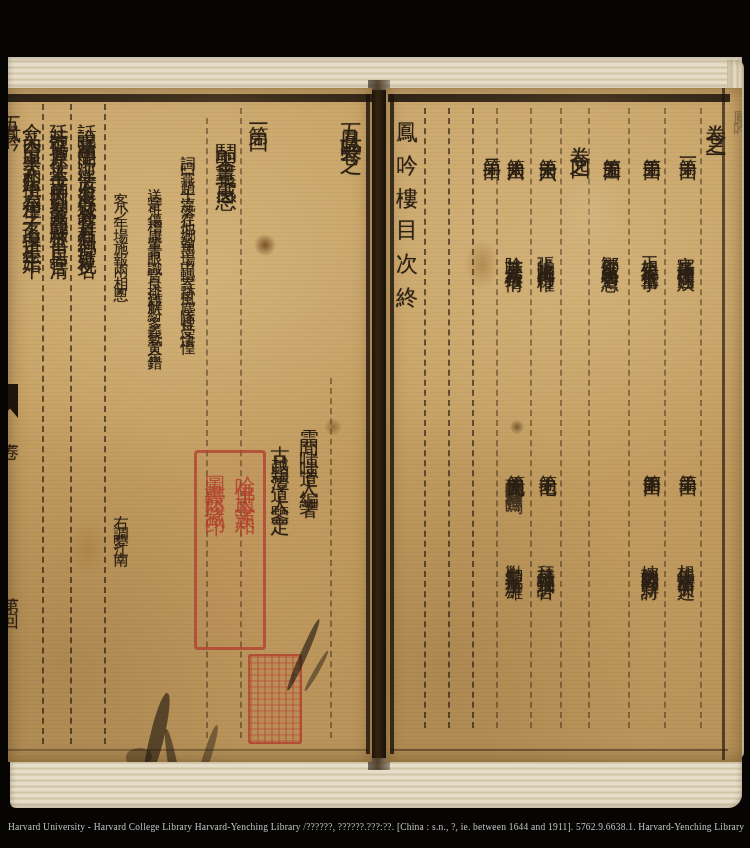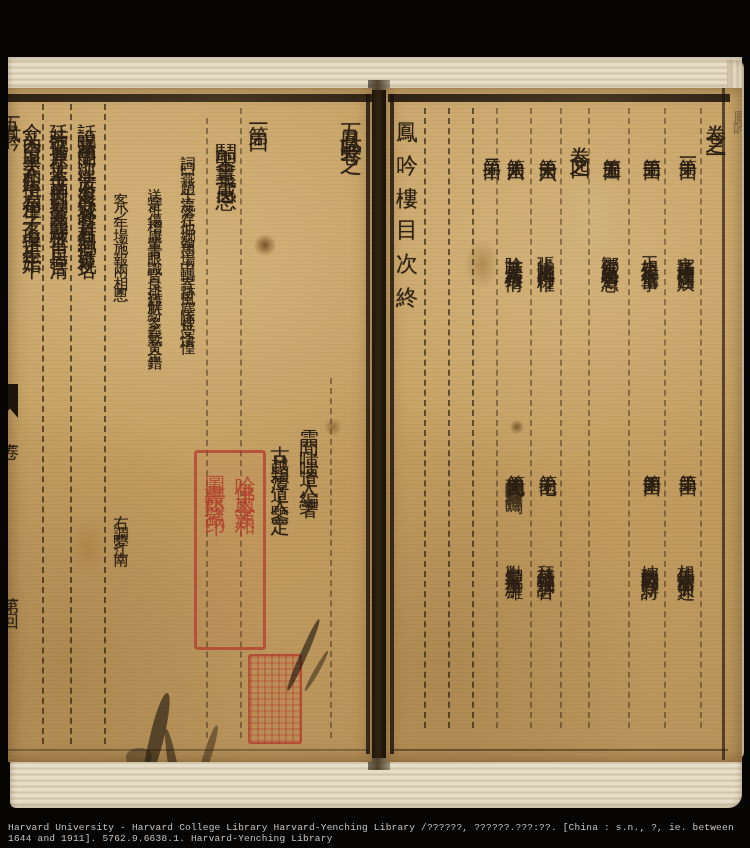--- a/index.html
+++ b/index.html
@@ -37,21 +37,21 @@
                 repeating-linear-gradient(to right, rgba(180,65,45,.38) 0 2px, rgba(0,0,0,0) 2px 7px),
                 repeating-linear-gradient(to bottom, rgba(180,65,45,.30) 0 2px, rgba(0,0,0,0) 2px 6px),
                 rgba(195,90,65,.10);}
   
   .stain{position:absolute;border-radius:50%;pointer-events:none;}
   .smudge{position:absolute;background:rgba(25,18,11,.75);border-radius:45% 55% 50% 50%;pointer-events:none;}
   .fishtail{position:absolute;background:#1d140c;
             clip-path:polygon(0 0,100% 0,100% 100%,50% 72%,0 100%);}
   
   #caption{position:absolute;left:8px;right:4px;top:822px;
-           font-family:Liberation Mono, monospace;
+           font-family:Liberation Serif, serif;
            font-size:9.5px;color:#c3c3c3;letter-spacing:.2px;}
 </style>
 </head>
 <body>
 
 <div id="canvas">
 
   <div class="edge" style="left:8px;top:57px;width:734px;height:33px;"></div>
   <div class="edge" style="left:10px;top:758px;width:732px;height:50px;border-radius:0 0 14px 6px;"></div>
   <div class="edge vert" style="left:727px;top:60px;width:17px;height:700px;border-radius:0 8px 8px 0;"></div>

